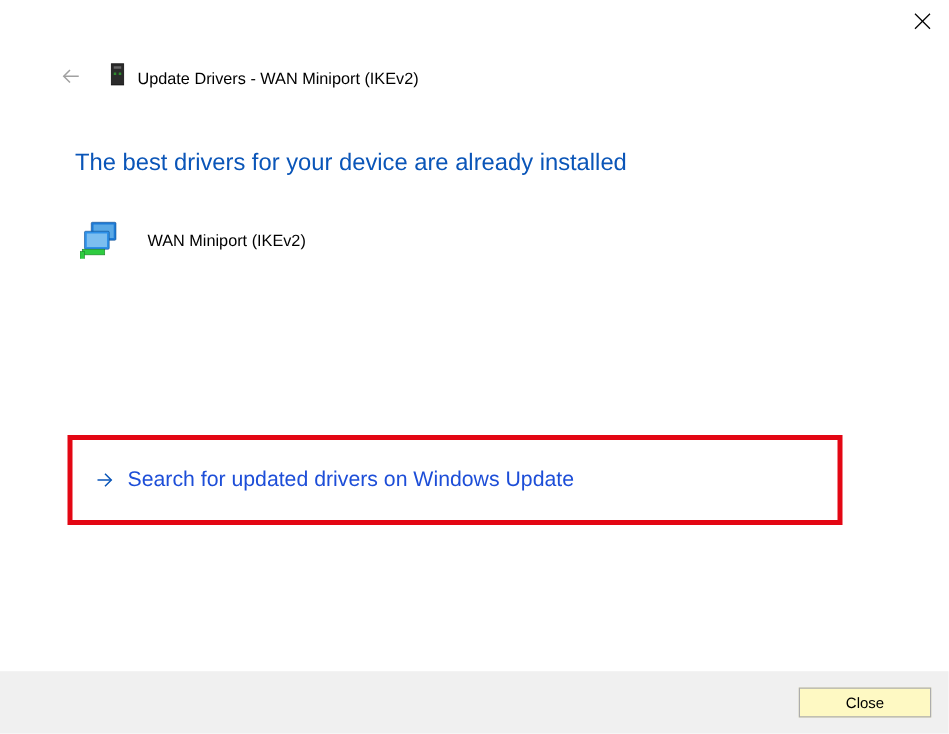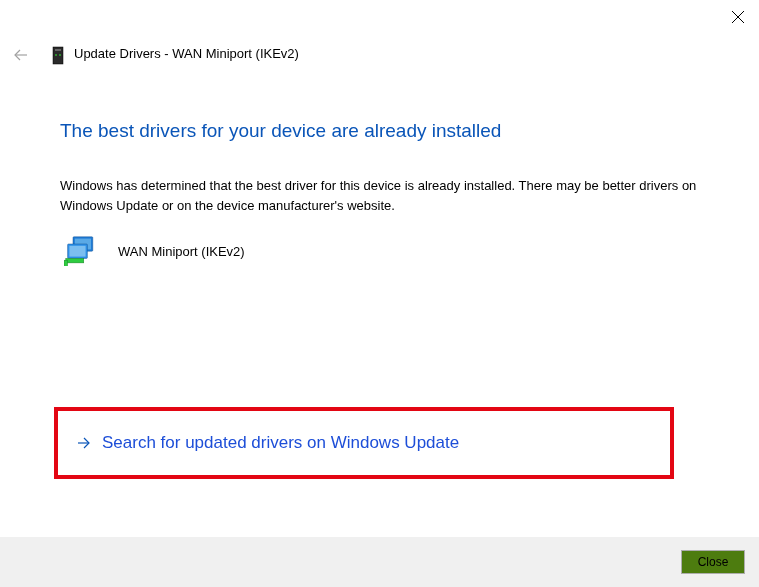--- a/index.html
+++ b/index.html
@@ -20,23 +20,24 @@
     .close-x {
       position: absolute;
       right: 12px;
       top: 8px;
       width: 18px;
       height: 18px;
       cursor: pointer;
     }
     .header-row {
       display: flex;
-      align-items: flex-start;
+      align-items: flex-end;
       padding: 16px 8px 0 8px;
       height: 40px;
+      margin-left: 36px;
     }
     .back-arrow {
       width: 18px;
       height: 18px;
       margin-left: 4px;
       margin-right: 20px;
       opacity: 0.55;
       cursor: pointer;
     }
     .device-icon-small {
@@ -110,23 +111,23 @@
       left: 0;
       right: 0;
       height: 50px;
       background: #f0f0f0;
       display: flex;
       justify-content: flex-end;
       align-items: center;
       padding-right: 14px;
     }
     .close-btn {
-      width: 64px;
+      width: 106px;
       height: 24px;
-      background: #4d7c0f;
+      background: #fef9c3;
       border: 1px solid #adadad;
       font-size: 12px;
       font-family: inherit;
       cursor: pointer;
       color: #000;
     }
   </style>
 </head>
 <body>
 
@@ -152,21 +153,20 @@
       <rect x="5" y="3" width="6" height="2" fill="#666"></rect>
       <rect x="5" y="8" width="2" height="2" fill="#2e8b2e"></rect>
       <rect x="9" y="8" width="2" height="2" fill="#2e8b2e"></rect>
     </svg>
   </div>
   <div class="window-title">Update Drivers - WAN Miniport (IKEv2)</div>
 </div>
 
 <div class="content">
   <div class="heading">The best drivers for your device are already installed</div>
-  <div class="body-text">Windows has determined that the best driver for this device is already installed. There may be better drivers on Windows Update or on the device manufacturer's website.</div>
 
   <div class="device-row">
     <div class="device-icon-large">
       <svg viewBox="0 0 40 34">
         <rect x="10" y="2" width="22" height="16" rx="1" fill="#1e7bd6" stroke="#0d4a8a" stroke-width="0.5"></rect>
         <rect x="12" y="4" width="18" height="12" fill="#5aa9e6"></rect>
         <rect x="4" y="10" width="22" height="16" rx="1" fill="#2e90e8" stroke="#0d4a8a" stroke-width="0.5"></rect>
         <rect x="6" y="12" width="18" height="12" fill="#7cbef0"></rect>
         <rect x="2" y="26" width="20" height="5" fill="#2ecc40" stroke="#1a7a26" stroke-width="0.5"></rect>
         <rect x="0" y="28" width="4" height="7" fill="#2ecc40" stroke="#1a7a26" stroke-width="0.5"></rect>

